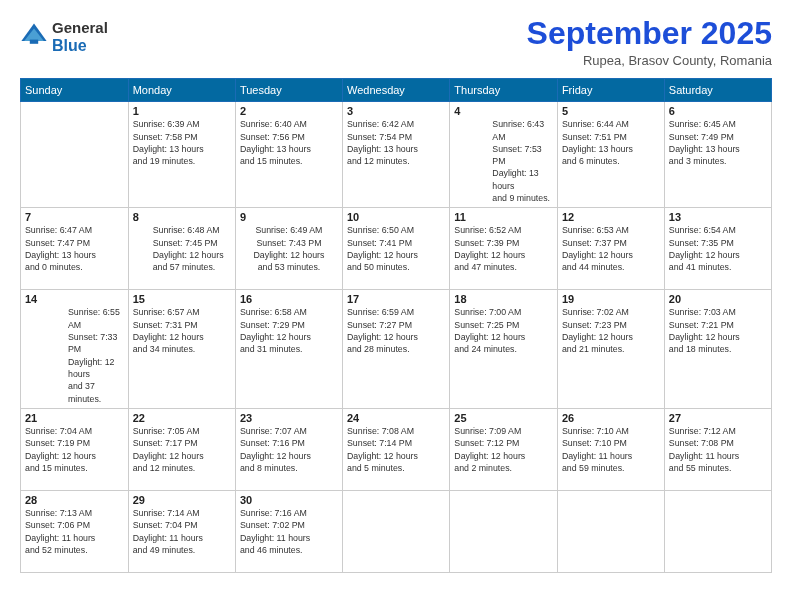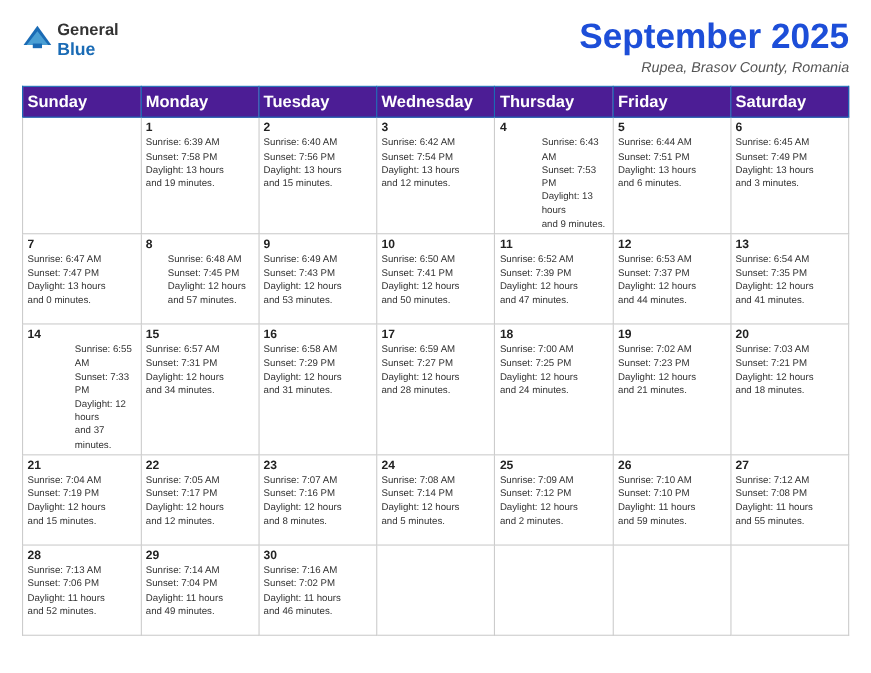--- a/index.html
+++ b/index.html
@@ -50,34 +50,33 @@
     .month-title {
       font-size: 32px;
       font-weight: bold;
       color: #1d4ed8;
       line-height: 1.1;
     }
     .subtitle {
       font-size: 13px;
       color: #555;
       margin-top: 2px;
-      font-style: italic;
     }
     .calendar {
       width: 100%;
       border-collapse: collapse;
       font-size: 9.5px;
     }
     .calendar thead th {
-      background: #4c1d95;
+      background: #0369a1;
       color: #fff;
       padding: 5px 4px;
       text-align: left;
-      font-size: 15px;
-      font-weight: bold;
+      font-size: 11px;
+      font-weight: normal;
       border: 1px solid #1a6bb5;
     }
     .calendar tbody td {
       border: 1px solid #ccc;
       vertical-align: top;
       padding: 3px 4px;
       height: 82px;
       width: 108px;
     }
     .day-number {
@@ -186,21 +185,21 @@
           </td>
           <td>
             <span class="day-number">8</span>
             <div class="day-detail" style="white-space: pre-line; margin-left: 20px;">Sunrise: 6:48 AM
 Sunset: 7:45 PM
 Daylight: 12 hours
 and 57 minutes.</div>
           </td>
           <td>
             <span class="day-number">9</span>
-            <div class="day-detail" style="white-space: pre-line;">Sunrise: 6:49 AM
+            <div class="day-detail" style="white-space: pre-line; text-align: center;">Sunrise: 6:49 AM
 Sunset: 7:43 PM
 Daylight: 12 hours
 and 53 minutes.</div>
           </td>
           <td>
             <span class="day-number">10</span>
             <div class="day-detail" style="white-space: pre-line;">Sunrise: 6:50 AM
 Sunset: 7:41 PM
 Daylight: 12 hours
 and 50 minutes.</div>

